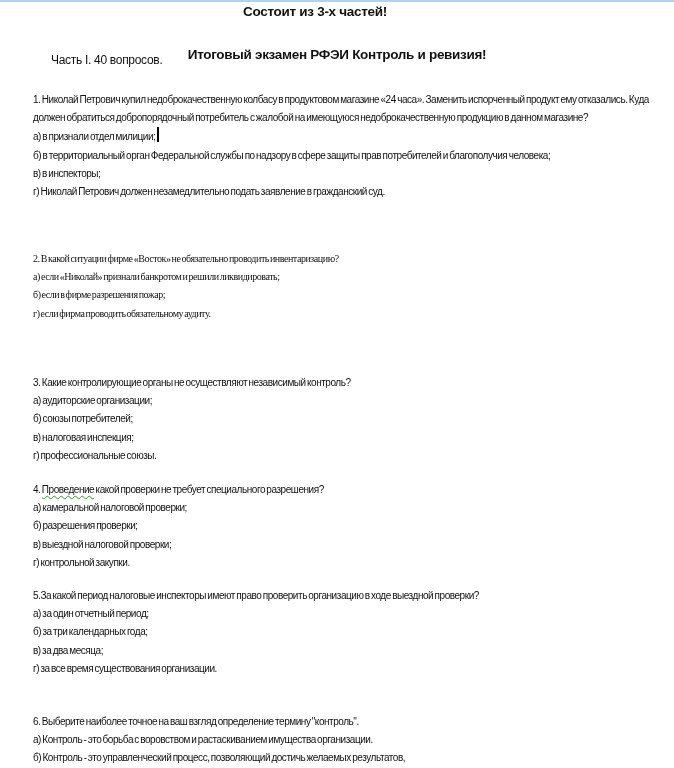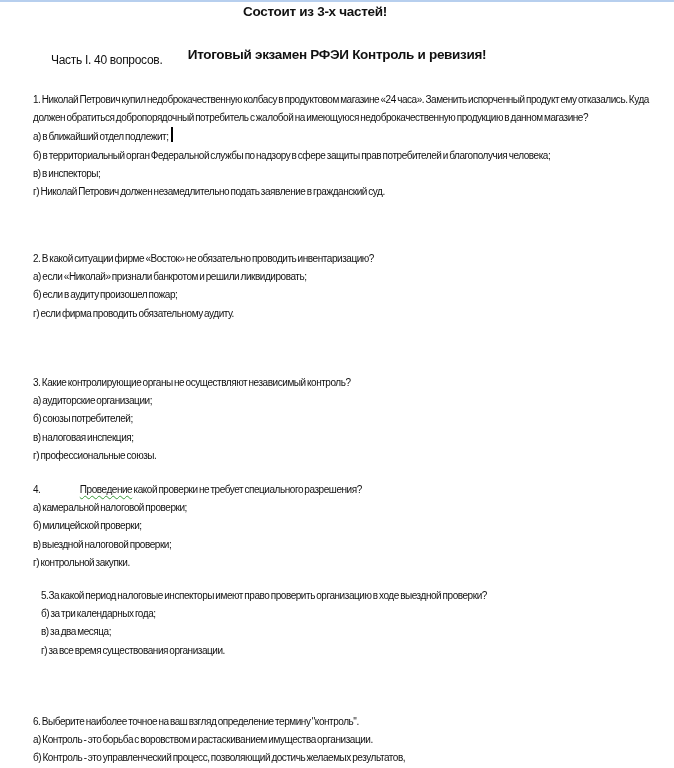--- a/index.html
+++ b/index.html
@@ -22,67 +22,68 @@
   }
   .q {
     position:absolute; left:33px; width:625px; font-size:10px; line-height:18.2px;
     letter-spacing:-0.45px; word-spacing:-1px;
   }
   .q p { margin:0; }
   .cursor {
     display:inline-block; width:2px; height:15px; background:#000; vertical-align:-2px; margin-left:2px;
   }
   .squiggle {
-    text-decoration:underline wavy #3a9a3a; text-decoration-thickness:1px; text-underline-offset:2px;margin-left:38px;
+    text-decoration:underline wavy #3a9a3a; text-decoration-thickness:1px; text-underline-offset:2px;
   }
 </style>
 </head>
 <body>
 
 <div class="top-edge"></div>
 
 <div class="page">
   <div class="title title-1">Итоговый экзамен РФЭИ Контроль и ревизия!</div>
   <div class="title title-2">Состоит из 3-х частей!</div>
 
   <div class="part-heading">Часть I. 40  вопросов.</div>
 
   <div class="q" style="top:91px;">
     <p>1. Николай Петрович купил недоброкачественную колбасу в продуктовом магазине «24 часа». Заменить испорченный продукт ему отказались. Куда должен обратиться добропорядочный потребитель с жалобой на имеющуюся недоброкачественную продукцию в данном магазине?</p>
-    <p><span>а) в ближайший отдел подлежит;</span><span class="cursor"></span></p>
+    <p><span>а) в признали отдел милиции;</span><span class="cursor"></span></p>
     <p>б) в территориальный орган Федеральной службы по надзору в сфере защиты прав потребителей и благополучия человека;</p>
     <p>в) в инспекторы;</p>
     <p>г) Николай Петрович должен незамедлительно подать заявление в гражданский суд.</p>
   </div>
 
-  <div class="q" style="top:250px;">
+  <div class="q" style="top:250px;font-family:Liberation Serif, serif;">
     <p>2. В какой ситуации фирме «Восток» не обязательно проводить инвентаризацию?</p>
     <p>а) если «Николай» признали банкротом и решили ликвидировать;</p>
-    <p>б) если в аудиту произошел пожар;</p>
+    <p>б) если в фирме разрешения пожар;</p>
     <p>г) если фирма проводить обязательному аудиту.</p>
   </div>
 
   <div class="q" style="top:374px;">
     <p>3. Какие контролирующие органы не осуществляют независимый контроль?</p>
     <p>а) аудиторские организации;</p>
     <p>б) союзы потребителей;</p>
     <p>в) налоговая инспекция;</p>
     <p>г) профессиональные союзы.</p>
   </div>
 
   <div class="q" style="top:481px;">
     <p><span>4. </span><span class="squiggle">Проведение</span><span> какой проверки не требует специального разрешения?</span></p>
     <p>а) камеральной налоговой проверки;</p>
-    <p>б) милицейской проверки;</p>
+    <p>б) разрешения проверки;</p>
     <p>в) выездной налоговой проверки;</p>
     <p>г) контрольной закупки.</p>
   </div>
 
-  <div class="q" style="top:587px;margin-left:8px;">
+  <div class="q" style="top:587px;">
     <p>5.За какой период налоговые инспекторы имеют право проверить организацию в ходе выездной проверки?</p>
+    <p>а) за один отчетный период;</p>
     <p>б) за три календарных года;</p>
     <p>в) за два месяца;</p>
     <p>г) за все время существования организации.</p>
   </div>
 
   <div class="q" style="top:713px;">
     <p>6. Выберите наиболее точное на ваш взгляд определение термину "контроль".</p>
     <p>а) Контроль - это борьба с воровством и растаскиванием имущества организации.</p>
     <p>б) Контроль - это управленческий процесс, позволяющий достичь желаемых результатов,</p>
   </div>

